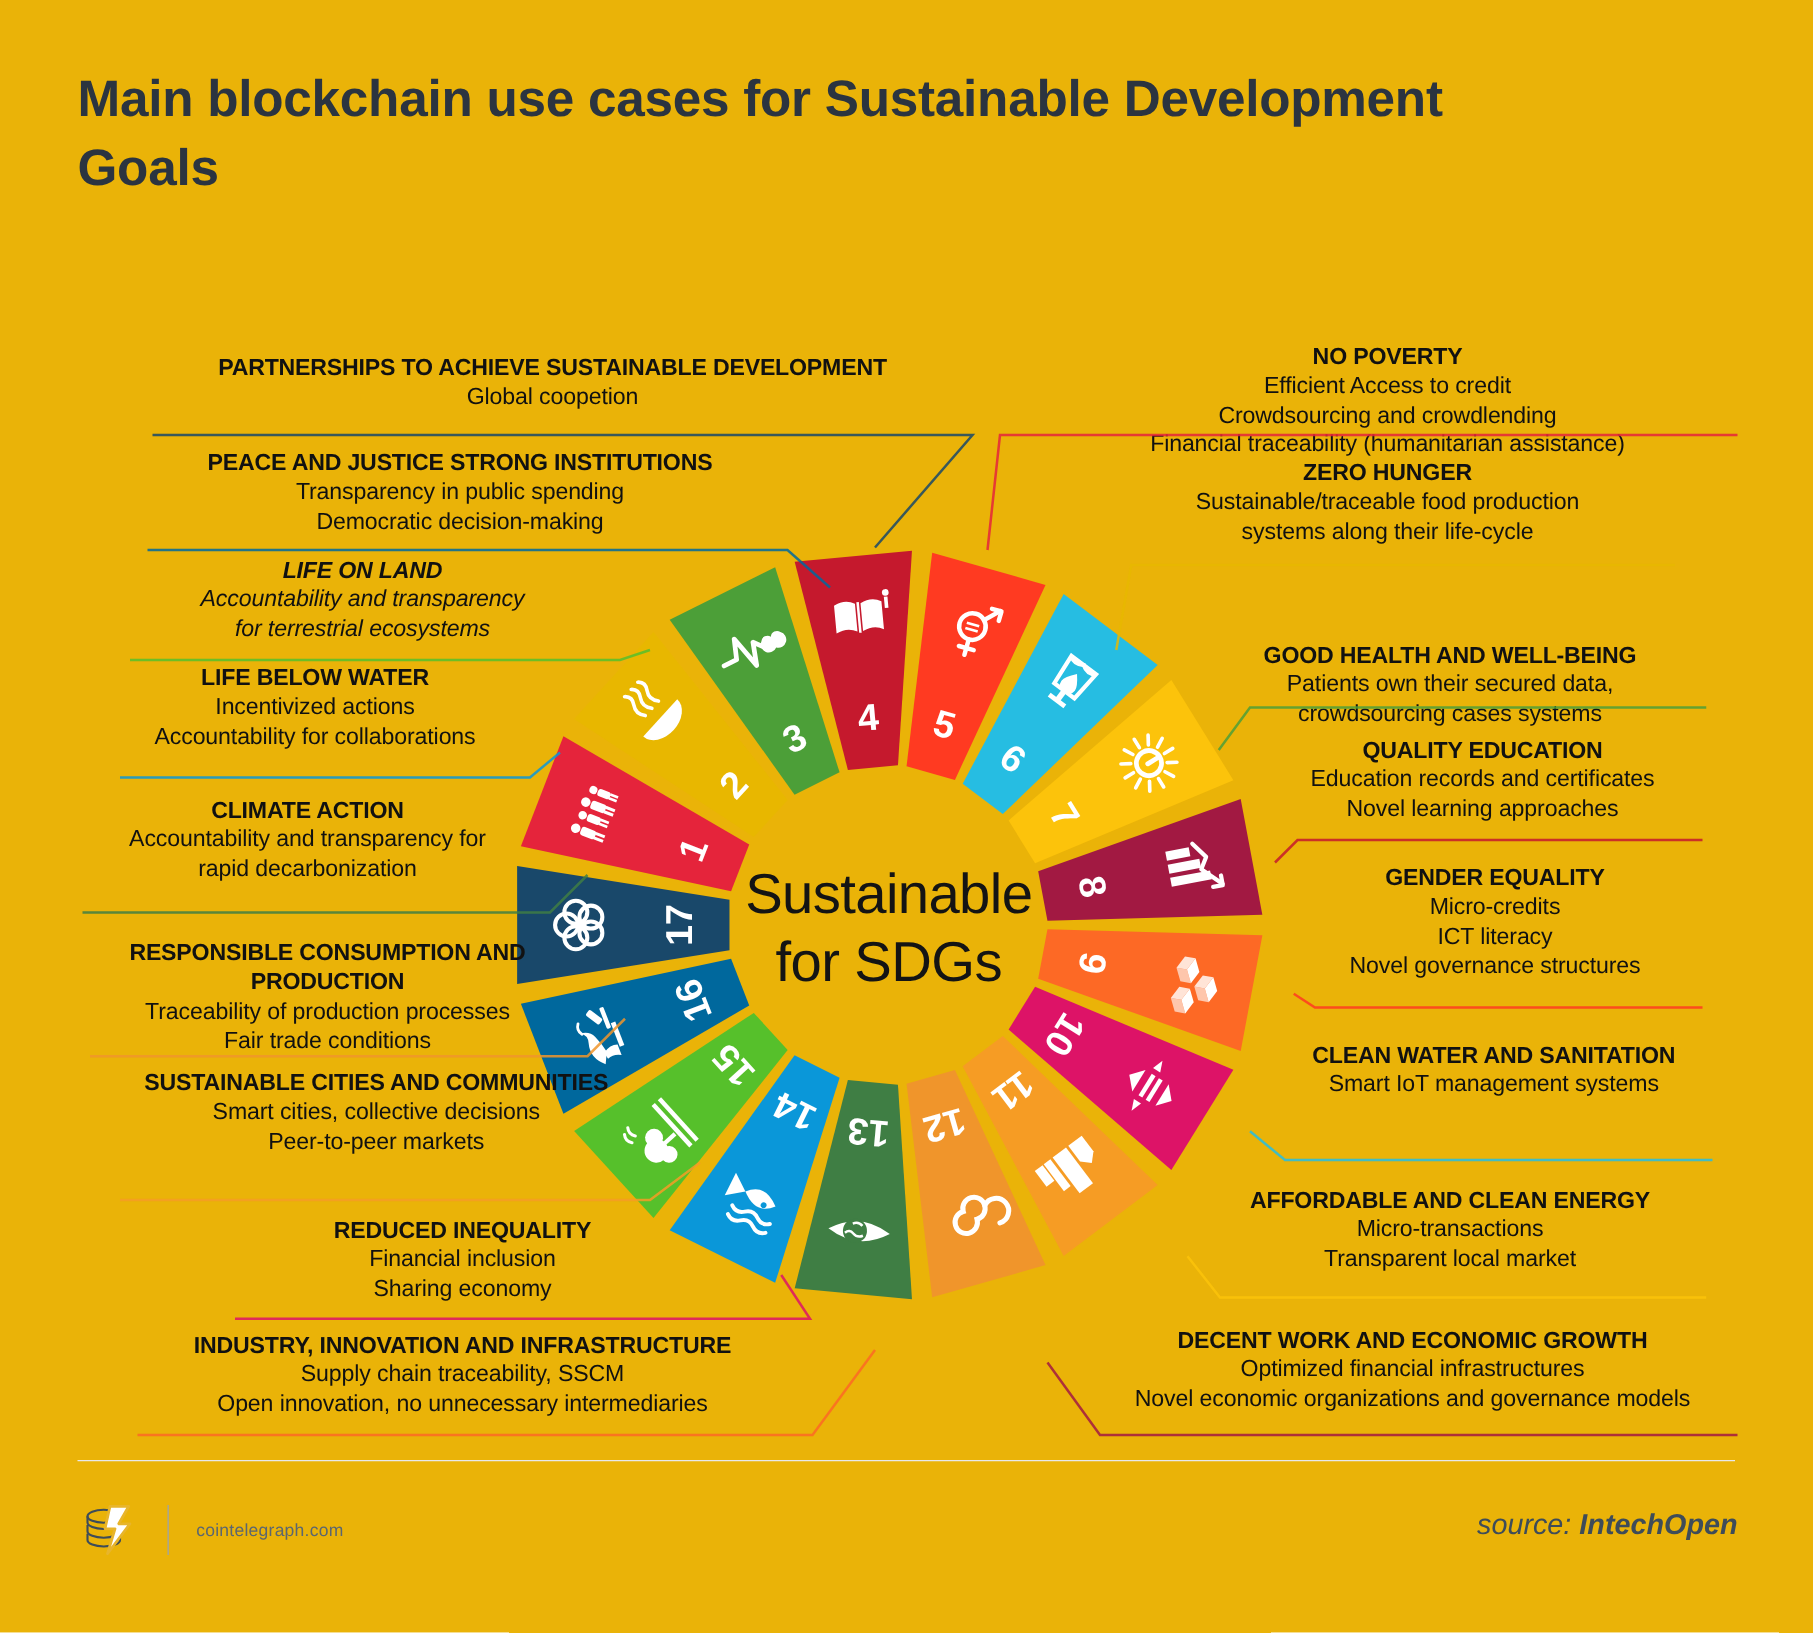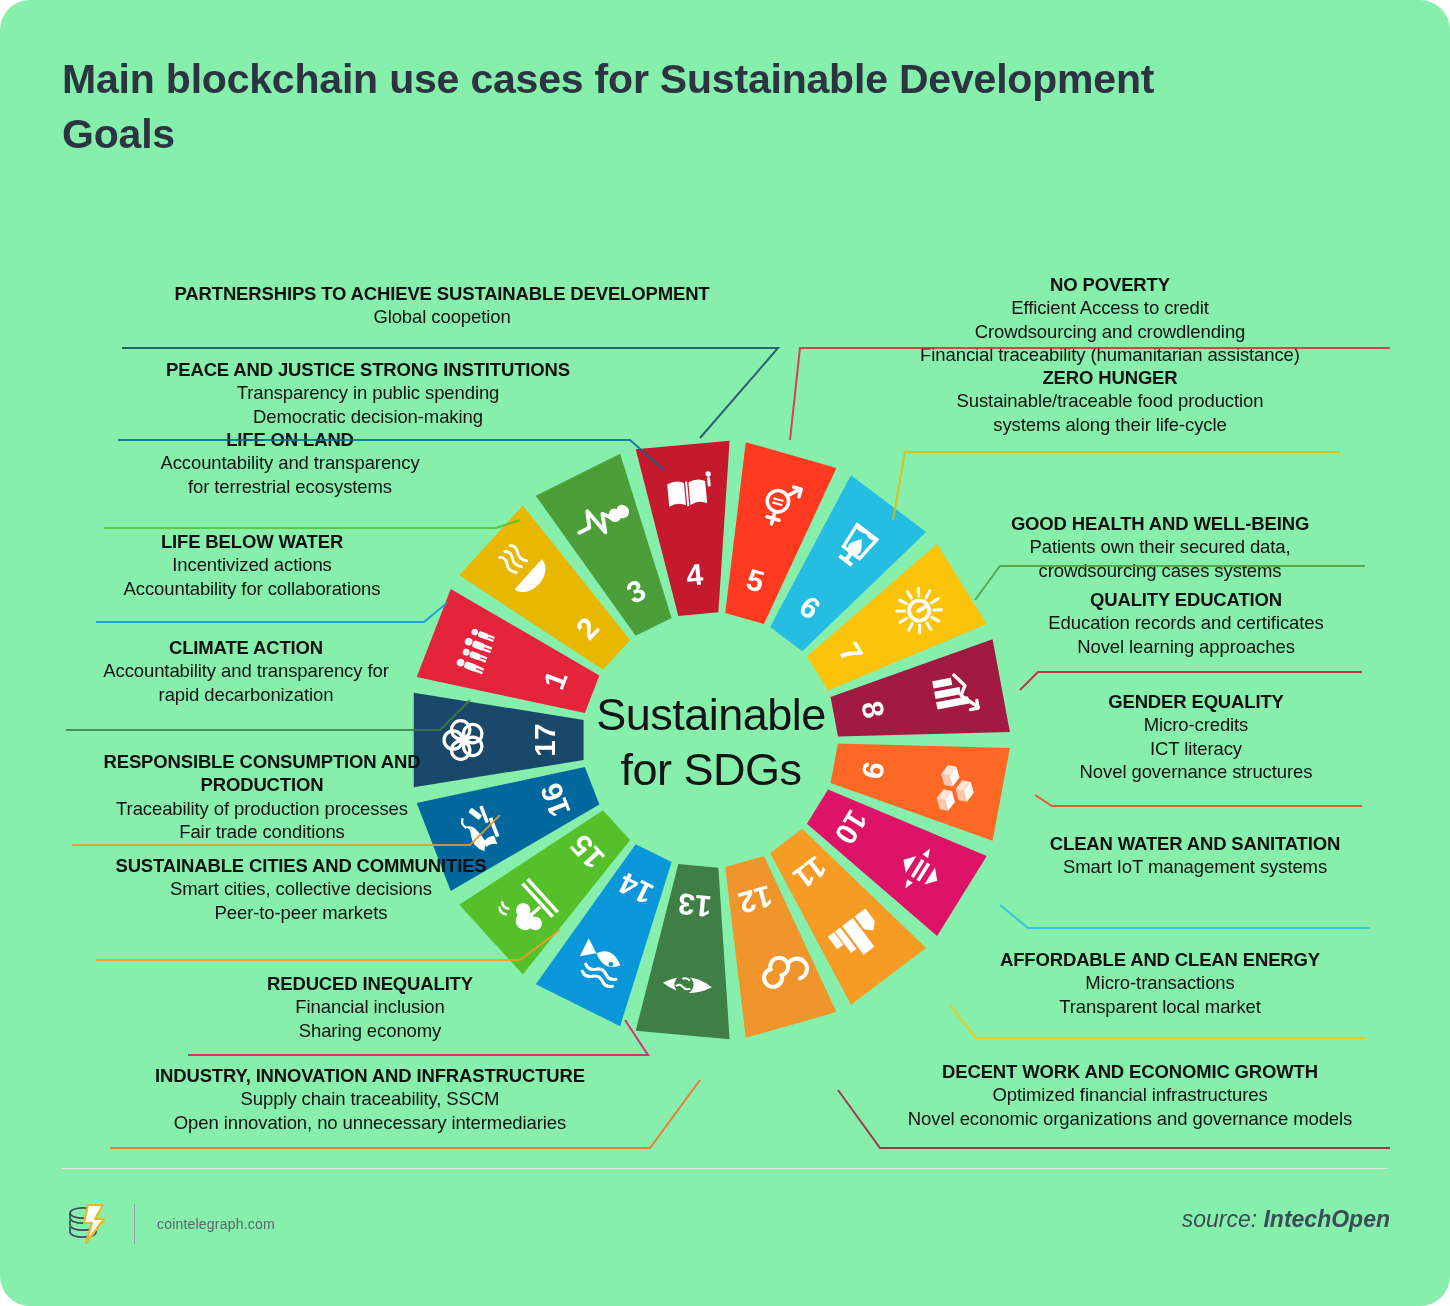--- a/index.html
+++ b/index.html
@@ -3,21 +3,21 @@
 <meta charset="utf-8">
 <title>Main blockchain use cases for Sustainable Development Goals</title>
 <style>
   * { box-sizing: border-box; margin: 0; padding: 0; }
   html, body {
     width: 1450px; height: 1306px;
     background: #ffffff;
     font-family: "Liberation Sans", sans-serif;
     overflow: hidden;
   }
-  #page { position: relative; width: 1450px; height: 1306px; background: #86efac; border-radius: 30px; }
+  #page { position: relative; width: 1450px; height: 1306px; background: #eab308; }
 
   
   #title {
     position: absolute;
     left: 62px; top: 52px; width: 1100px;
     font-size: 41px; font-weight: bold; line-height: 1.35;
     color: #2b3440;
     letter-spacing: -0.2px;
   }
 
@@ -368,21 +368,21 @@
       <div class="lbl l" style="left: 56px; top: 636px; width: 380px;">
         <div class="hd">CLIMATE ACTION</div>
         <div class="ln">Accountability and transparency for</div>
         <div class="ln">rapid decarbonization</div>
       </div>
       <div class="lbl l" style="left: 84px; top: 530px; width: 336px;">
         <div class="hd">LIFE BELOW WATER</div>
         <div class="ln">Incentivized actions</div>
         <div class="ln">Accountability  for collaborations</div>
       </div>
-      <div class="lbl l" style="left: 90px; top: 428px; width: 400px;">
+      <div class="lbl l" style="left: 90px; top: 444px; width: 400px; font-style: italic;">
         <div class="hd">LIFE ON LAND</div>
         <div class="ln">Accountability and transparency</div>
         <div class="ln">for terrestrial ecosystems</div>
       </div>
       <div class="lbl l" style="left: 108px; top: 358px; width: 520px;">
         <div class="hd">PEACE AND JUSTICE STRONG INSTITUTIONS</div>
         <div class="ln">Transparency in public spending</div>
         <div class="ln">Democratic decision-making</div>
       </div>
       <div class="lbl l" style="left: 112px; top: 282px; width: 660px;">

